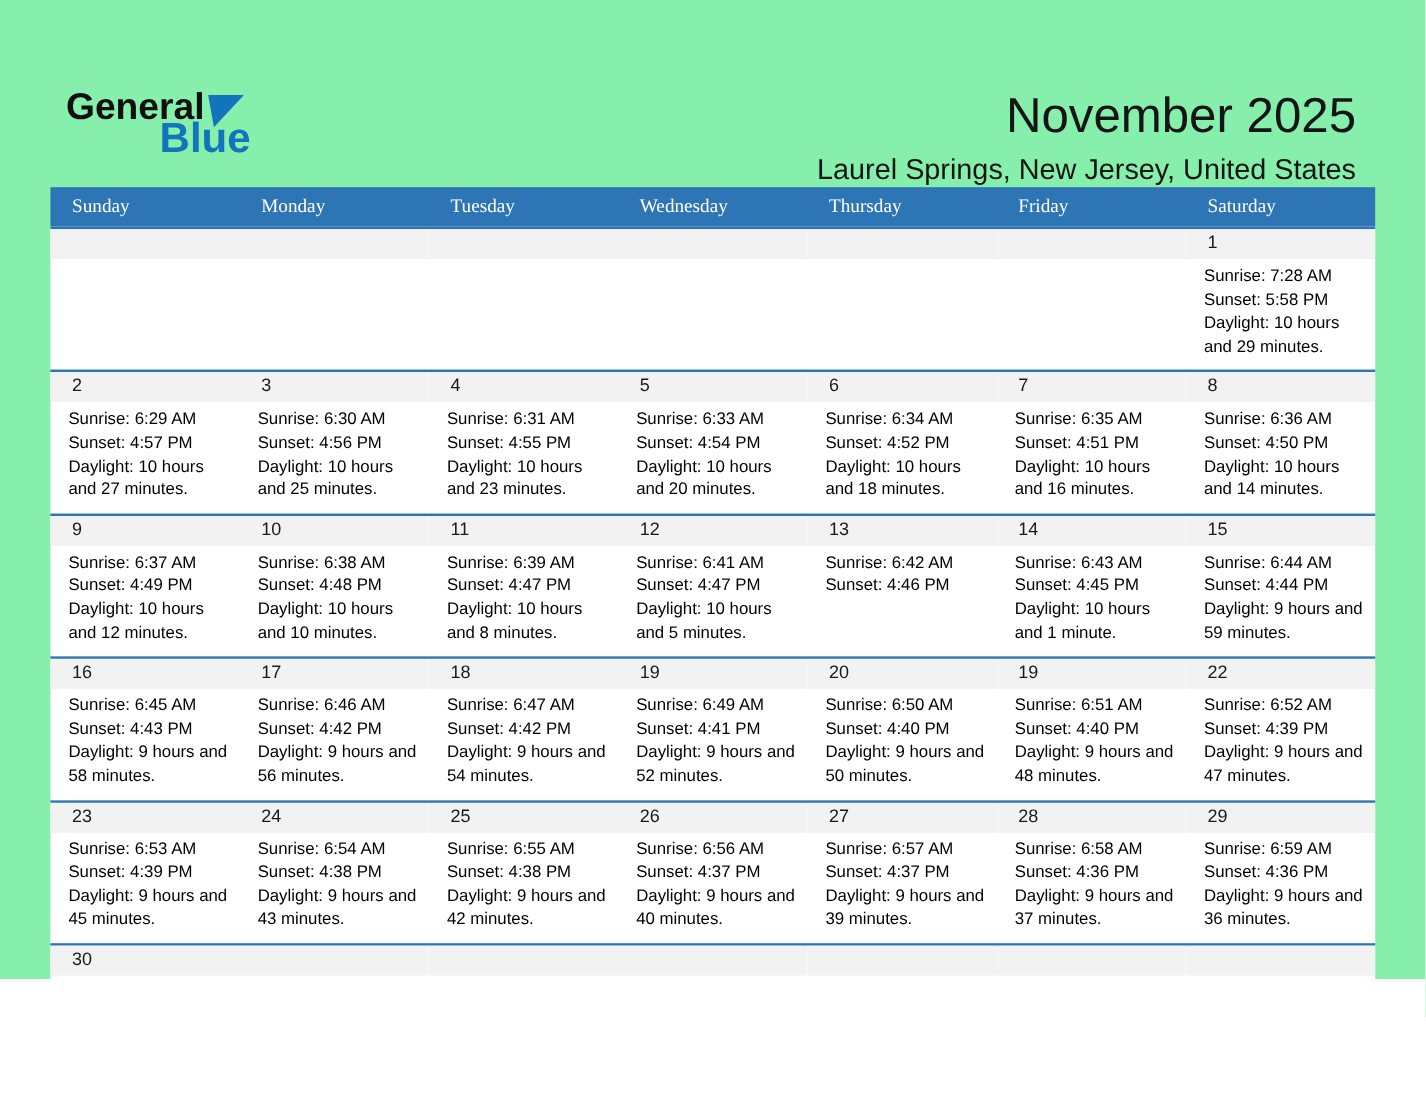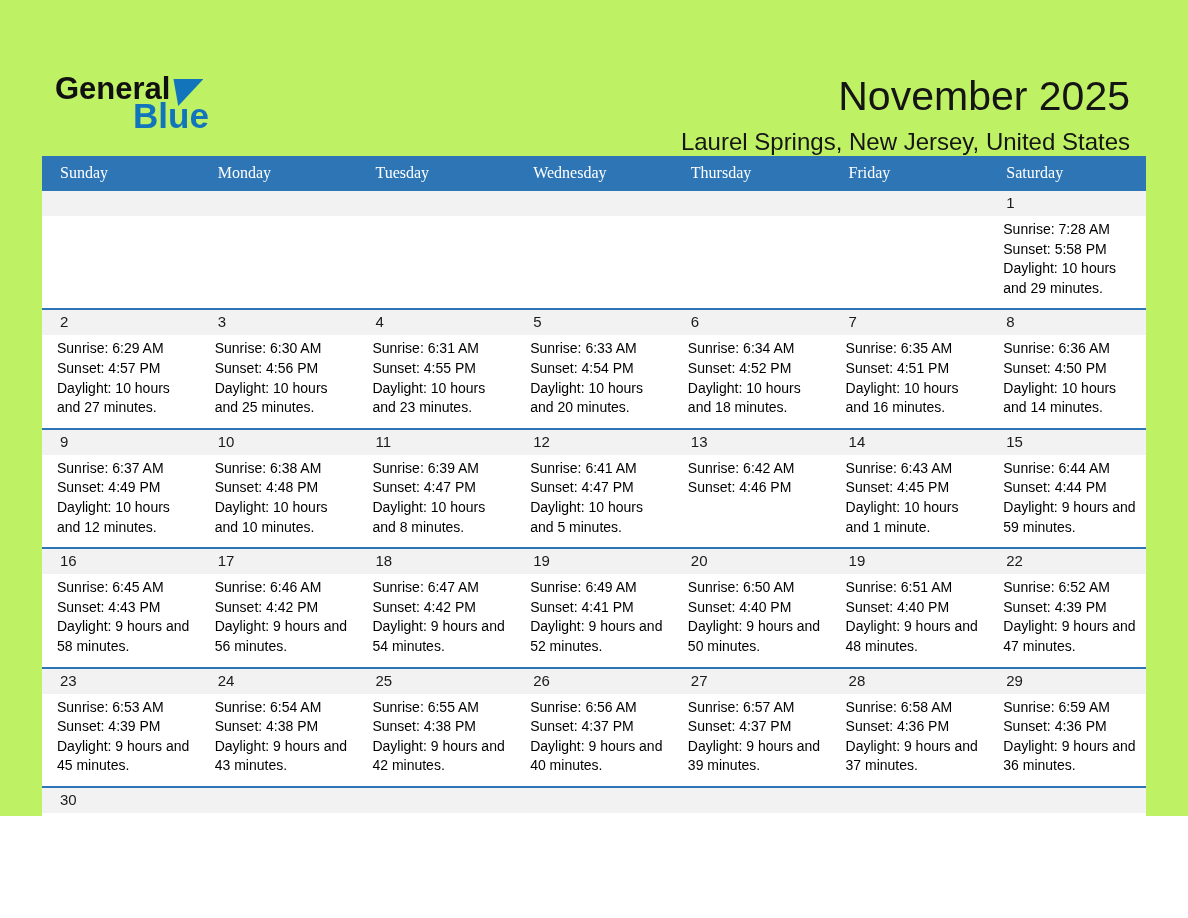--- a/index.html
+++ b/index.html
@@ -1,17 +1,17 @@
 <!DOCTYPE html>
 <html><head>
 <meta charset="utf-8">
 <style>
   html,body { margin:0; padding:0; background:#fff; }
   body { font-family:"Liberation Sans", sans-serif; }
-  .page { position:relative; width:1188px; height:816px; background:#bef264; overflow:hidden; }
+  .page { position:relative; width:1188px; height:816px; background:#86efac; overflow:hidden; }
 
   
   .logo { position:absolute; left:55px; top:74px; }
   .logo-line1 { display:flex; align-items:flex-start; font-size:31px; font-weight:700; color:#101010; line-height:30px; }
   .logo-tri { width:30px; height:27px; background:#1275BC; clip-path:polygon(0 0,100% 0,16% 100%); margin-left:3px; margin-top:5px; }
   .logo-line2 { font-size:35px; font-weight:700; color:#1275BC; line-height:28px; margin-left:78px; margin-top:-4px; }
 
   
   .titles { position:absolute; top:74px; right:58px; text-align:right; color:#151515; }
   .title { font-size:41px; line-height:44px; font-weight:400; }

